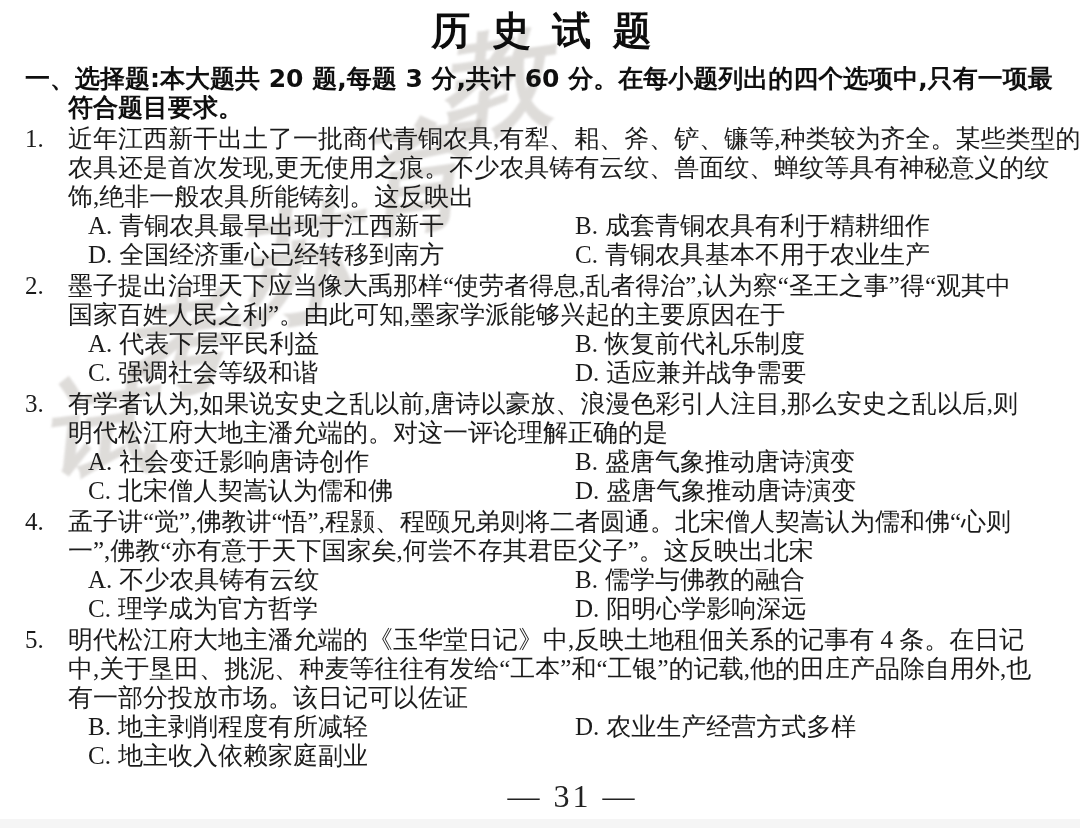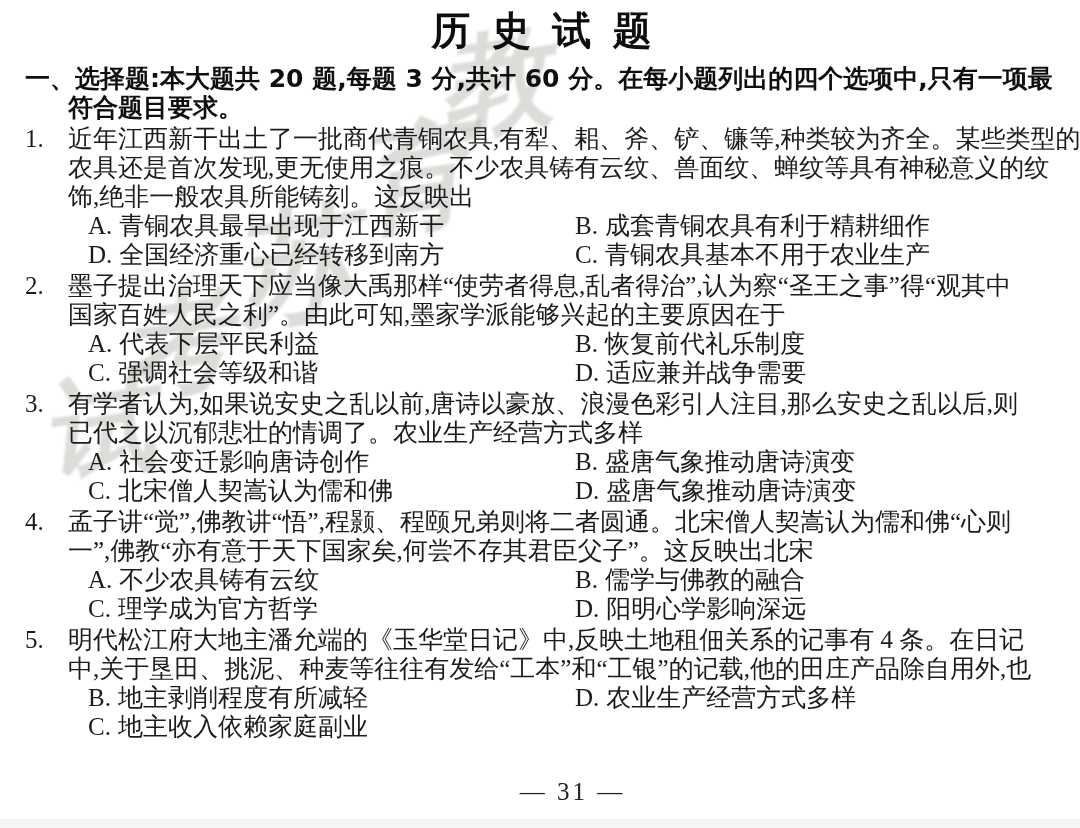--- a/index.html
+++ b/index.html
@@ -20,21 +20,21 @@
   .line{white-space:nowrap;}
   .line.first{margin-left:-43px;}
   .intro{font-family:"DejaVu Sans","Liberation Sans",sans-serif;font-weight:bold;color:#0f0f0f;}
   .question{position:relative;margin-top:2px;}
   .qnum{display:inline-block;width:43px;vertical-align:top;}
   .options{display:grid;grid-template-columns:487px auto;}
   .option{white-space:nowrap;line-height:29px;margin-left:20px;}
   .olabel{display:inline-block;margin-right:7px;}
   .footer{
     position:absolute;left:17px;right:0;top:778px;text-align:center;
-    font-size:25px;letter-spacing:3px;color:#222;padding-left:48px;
+    font-size:32px;letter-spacing:3px;color:#222;padding-left:48px;
   }
   .bottom-strip{position:absolute;left:0;bottom:0;width:1080px;height:9px;background:#f5f5f5;}
   .watermark{position:absolute;left:0;top:0;width:1080px;height:828px;pointer-events:none;}
   .wm-char{
     position:absolute;font-family:"DejaVu Serif",serif;font-weight:bold;font-style:italic;
     font-size:112px;color:#a09a93;opacity:0.34;filter:blur(1.3px);transform:rotate(-8deg);
   }
   .wm-0{left:438px;top:8px;}
   .wm-1{left:358px;top:103px;}
   .wm-2{left:233px;top:186px;font-size:122px;}
@@ -87,21 +87,21 @@
         <div class="option"><span class="olabel">B.</span><span>恢复前代礼乐制度</span></div>
         <div class="option"><span class="olabel">C.</span><span>强调社会等级和谐</span></div>
         <div class="option"><span class="olabel">D.</span><span>适应兼并战争需要</span></div>
       </div>
     </div>
 
     <div class="hang question">
       <div class="line first">
         <span class="qnum">3.</span><span>有学者认为,如果说安史之乱以前,唐诗以豪放、浪漫色彩引人注目,那么安史之乱以后,则</span>
       </div>
-      <div class="line">已代之以沉郁悲壮的情调了。农业生产经营方式多样</div>
+      <div class="line">明代松江府大地主潘允端的。对这一评论理解正确的是</div>
       <div class="options">
         <div class="option"><span class="olabel">A.</span><span>社会变迁影响唐诗创作</span></div>
         <div class="option"><span class="olabel">B.</span><span>盛唐气象推动唐诗演变</span></div>
         <div class="option"><span class="olabel">C.</span><span>北宋僧人契嵩认为儒和佛</span></div>
         <div class="option"><span class="olabel">D.</span><span>盛唐气象推动唐诗演变</span></div>
       </div>
     </div>
 
     <div class="hang question">
       <div class="line first">
@@ -114,20 +114,21 @@
         <div class="option"><span class="olabel">C.</span><span>理学成为官方哲学</span></div>
         <div class="option"><span class="olabel">D.</span><span>阳明心学影响深远</span></div>
       </div>
     </div>
 
     <div class="hang question">
       <div class="line first">
         <span class="qnum">5.</span><span>明代松江府大地主潘允端的《玉华堂日记》中,反映土地租佃关系的记事有 4 条。在日记</span>
       </div>
       <div class="line">中,关于垦田、挑泥、种麦等往往有发给“工本”和“工银”的记载,他的田庄产品除自用外,也</div>
+      <div class="line">有一部分投放市场。该日记可以佐证</div>
       <div class="options">
         <div class="option"><span class="olabel">B.</span><span>地主剥削程度有所减轻</span></div>
         <div class="option"><span class="olabel">D.</span><span>农业生产经营方式多样</span></div>
         <div class="option"><span class="olabel">C.</span><span>地主收入依赖家庭副业</span></div>
       </div>
     </div>
 
   </div>
 
   <div class="footer">— 31 —</div>

